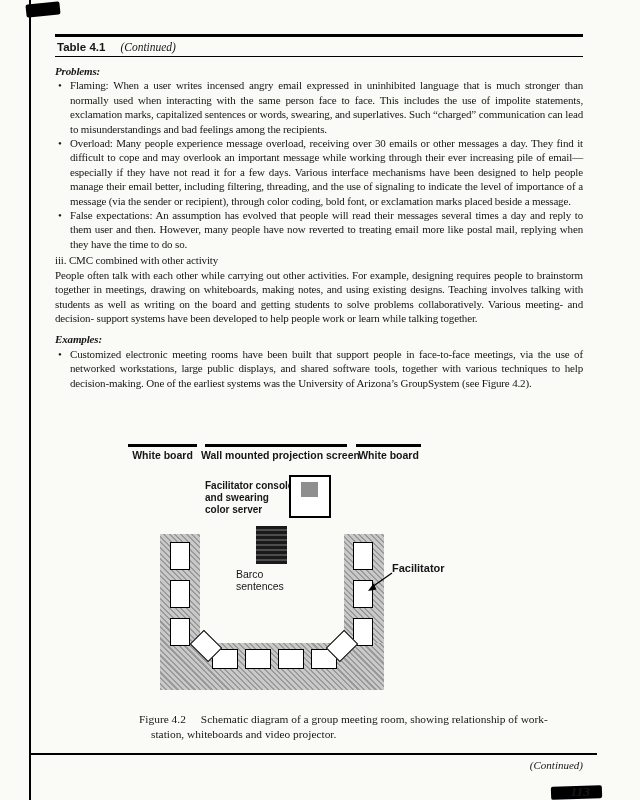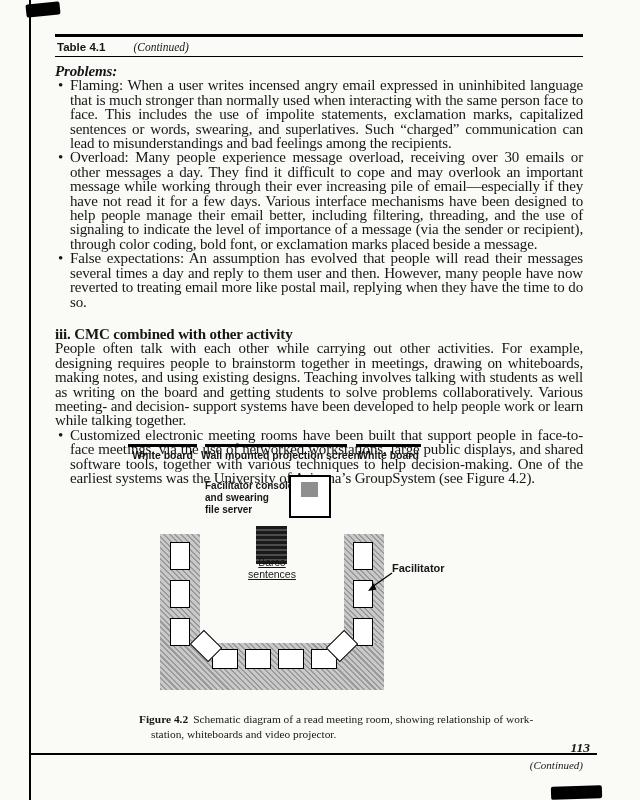--- a/index.html
+++ b/index.html
@@ -10,68 +10,68 @@
     font-family:"Liberation Serif", serif;
   }
   
   .left-edge-line { position:absolute; left:29px; top:0; width:2px; height:800px; background:#000; }
   .topleft-blob { position:absolute; left:26px; top:3px; width:34px; height:13px; background:#000; border-radius:2px; transform:rotate(-6deg); }
   .bottomright-blob { position:absolute; left:551px; top:786px; width:51px; height:13px; background:#000; border-radius:2px; transform:rotate(-2deg); }
 
   .content { position:absolute; left:55px; top:34px; width:528px; }
   .rule-heavy { height:3px; background:#000; }
   .rule-thin { height:1px; background:#000; }
-  .table-header { display:flex; align-items:flex-end; gap:28px; padding:4px 0 3px 2px; }
+  .table-header { display:flex; align-items:flex-end; gap:15px; padding:4px 0 3px 2px; }
   .table-label { font-family:"Liberation Sans", sans-serif; font-weight:bold; font-size:11.5px; }
   .table-continued { font-style:italic; font-size:11.5px; }
 
-  .body-text { font-size:15px; line-height:14.4px; text-align:justify; letter-spacing:-0.15px; }
+  .body-text { font-size:11px; line-height:14.4px; text-align:justify; letter-spacing:-0.15px; }
   .problems-heading, .examples-heading { font-weight:bold; font-style:italic; margin-top:7px; }
   .bullet { position:relative; padding-left:15px; }
   .bullet::before { content:"•"; position:absolute; left:3px; top:0; }
-  .section-heading { font-weight:bold; margin-top:18px; }
+  .section-heading { font-weight:normal; margin-top:2px; }
 
   
   .figure { position:absolute; left:0; top:404px; width:528px; height:268px;
             font-family:"Liberation Sans", sans-serif; }
   .board-line { position:absolute; top:6px; height:3px; background:#000; }
   .board-line.left   { left:73px;  width:69px; }
   .board-line.center { left:150px; width:142px; }
   .board-line.right  { left:301px; width:65px; }
   .board-label { position:absolute; top:11px; font-weight:bold; font-size:10.5px; white-space:nowrap; text-align:center; }
   .board-label.left   { left:73px;  width:69px; }
   .board-label.center { left:146px; width:150px; }
   .board-label.right  { left:301px; width:65px; }
 
   .fac-label { position:absolute; left:150px; top:42px; font-weight:bold; font-size:10px; line-height:12px; }
   .console { position:absolute; left:234px; top:37px; width:42px; height:43px; border:2px solid #000; background:#fff; }
   .console-unit { position:absolute; left:10px; top:5px; width:17px; height:15px; background:#8f8f8f; }
 
   .projector { position:absolute; left:201px; top:88px; width:31px; height:38px;
                background:repeating-linear-gradient(180deg,#1a1a1a 0 3px,#4d4d4d 3px 5px); }
-  .barco-label { position:absolute; left:181px; top:118px; width:72px; text-align:center; font-size:10.5px; line-height:12px;text-decoration:underline; }
+  .barco-label { position:absolute; left:181px; top:130px; width:72px; font-size:10.5px; line-height:12px; }
 
   .table-block { position:absolute; background:repeating-linear-gradient(45deg,#9a9a9a 0 1.5px,#c9c9c9 1.5px 4px); }
   .u-left   { left:105px; top:96px;  width:40px;  height:156px; }
   .u-right  { left:289px; top:96px;  width:40px;  height:156px; }
   .u-bottom { left:105px; top:205px; width:224px; height:47px; }
   .monitor { position:absolute; background:#fff; border:1.5px solid #000; }
   .m-v { width:20px; height:28px; }
   .m-h { width:26px; height:20px; }
 
   .ws-label { position:absolute; left:337px; top:124px; font-size:11px; font-weight:bold; }
   .ws-arrow { position:absolute; left:309px; top:132px; }
 
   .caption { position:absolute; left:84px; top:678px; width:438px; font-size:11.4px; line-height:14.5px; }
-  .caption-figlabel { font-weight:bold; margin-right:5px; }
+  .caption-figlabel { font-weight:normal; margin-right:15px; }
   .caption-line2 { margin-left:12px; }
 
   .footer-rule { position:absolute; left:30px; top:753px; width:567px; height:2px; background:#000; }
   .footer-continued { position:absolute; right:57px; top:759px; font-style:italic; font-size:11px; font-family:"Liberation Serif", serif; }
-  .page-number { position:absolute; right:50px; top:740px; font-weight:bold; font-style:italic; font-size:13.5px; font-family:"Liberation Serif", serif; }
+  .page-number { position:absolute; right:50px; top:784px; font-weight:bold; font-style:italic; font-size:13.5px; font-family:"Liberation Serif", serif; }
 </style>
 </head>
 <body>
 
 <div class="page">
 
   <div class="left-edge-line"></div>
   <div class="topleft-blob"></div>
   <div class="bottomright-blob"></div>
 
@@ -86,37 +86,38 @@
 
     <div class="body-text">
       <div class="problems-heading">Problems:</div>
       <div class="bullet">Flaming: When a user writes incensed angry email expressed in uninhibited language that is much stronger than normally used when interacting with the same person face to face. This includes the use of impolite statements, exclamation marks, capitalized sentences or words, swearing, and superlatives. Such “charged” communication can lead to misunderstandings and bad feelings among the recipients.</div>
       <div class="bullet">Overload: Many people experience message overload, receiving over 30 emails or other messages a day. They find it difficult to cope and may overlook an important message while working through their ever increasing pile of email—especially if they have not read it for a few days. Various interface mechanisms have been designed to help people manage their email better, including filtering, threading, and the use of signaling to indicate the level of importance of a message (via the sender or recipient), through color coding, bold font, or exclamation marks placed beside a message.</div>
       <div class="bullet">False expectations: An assumption has evolved that people will read their messages several times a day and reply to them user and then. However, many people have now reverted to treating email more like postal mail, replying when they have the time to do so.</div>
 
       <div class="section-heading">iii. CMC combined with other activity</div>
       <div class="para">People often talk with each other while carrying out other activities. For example, designing requires people to brainstorm together in meetings, drawing on whiteboards, making notes, and using existing designs. Teaching involves talking with students as well as writing on the board and getting students to solve problems collaboratively. Various meeting- and decision- support systems have been developed to help people work or learn while talking together.</div>
 
+      <div class="examples-heading">Examples:</div>
       <div class="bullet">Customized electronic meeting rooms have been built that support people in face-to-face meetings, via the use of networked workstations, large public displays, and shared software tools, together with various techniques to help decision-making. One of the earliest systems was the University of Arizona’s GroupSystem (see Figure 4.2).</div>
     </div>
 
     <div class="figure">
 
       <div class="board-line left"></div>
       <div class="board-line center"></div>
       <div class="board-line right"></div>
 
       <div class="board-label left">White board</div>
       <div class="board-label center">Wall mounted projection screen</div>
       <div class="board-label right">White board</div>
 
       <div class="fac-label">
         <div>Facilitator console</div>
         <div>and swearing</div>
-        <div>file server</div>
+        <div>color server</div>
       </div>
 
       <div class="console">
         <div class="console-unit"></div>
       </div>
 
       <div class="projector"></div>
       <div class="barco-label">
         <div>Barco</div>
         <div>sentences</div>
@@ -144,21 +145,21 @@
 
       <div class="ws-label">Facilitator</div>
       <svg class="ws-arrow" width="30" height="26">
         <line x1="28" y1="3" x2="8" y2="17" stroke="#000" stroke-width="1.3"></line>
         <polygon points="4,21 9.5,13.5 12.5,19.5" fill="#000"></polygon>
       </svg>
     </div>
 
     <div class="caption">
       <div>
-        <span class="caption-figlabel">Figure 4.2</span><span>Schematic diagram of a read meeting room, showing relationship of work-</span>
+        <span class="caption-figlabel">Figure 4.2</span><span>Schematic diagram of a group meeting room, showing relationship of work-</span>
       </div>
       <div class="caption-line2">station, whiteboards and video projector.</div>
     </div>
 
   </div>
 
   <div class="footer-rule"></div>
   <div class="footer-continued">(Continued)</div>
   <div class="page-number">113</div>
 

